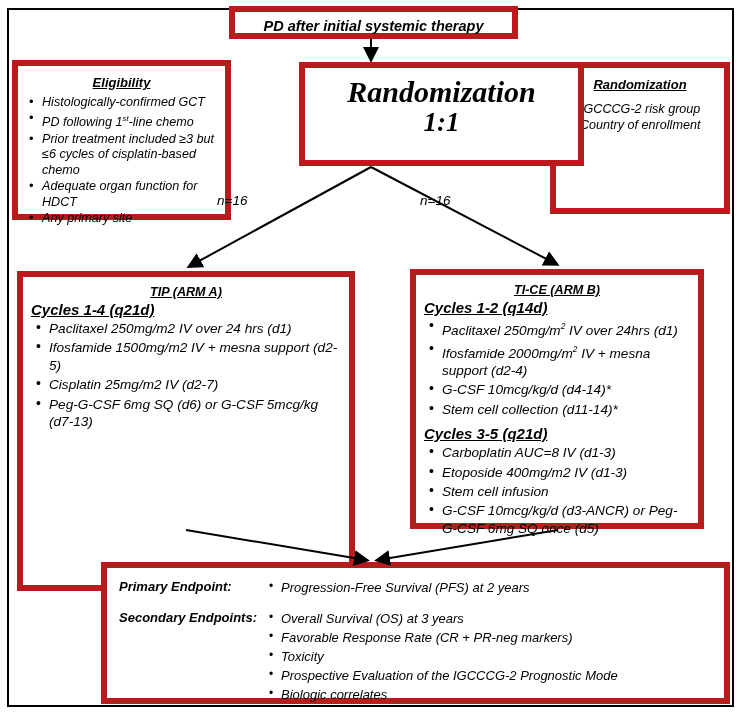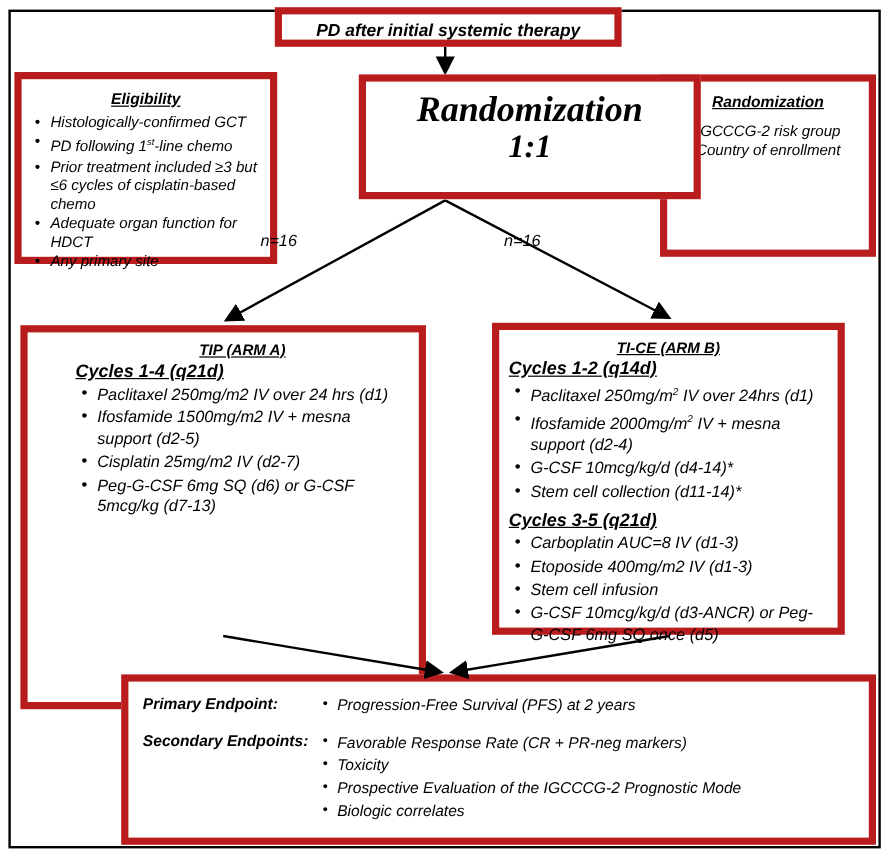--- a/index.html
+++ b/index.html
@@ -128,21 +128,20 @@
     top: 62px;
     width: 180px;
     height: 152px;
   }
   
   #armA-box {
     left: 17px;
     top: 271px;
     width: 338px;
     height: 320px;
-    padding-left: 32px;
   }
   #armB-box {
     left: 390px;
     top: 269px;
     width: 294px;
     height: 260px;
     margin-left: 20px;
   }
   .arm-title {
     text-align: center;
@@ -317,20 +316,21 @@
       <div class="end-row">
         <div class="end-label">Primary Endpoint:</div>
         <div class="end-items">
           <div class="ei">Progression-Free Survival (PFS) at 2 years</div>
         </div>
       </div>
       <div class="spacer-row"></div>
       <div class="end-row">
         <div class="end-label">Secondary Endpoints:</div>
         <div class="end-items">
+          <div class="ei">Overall Survival (OS) at 3 years</div>
           <div class="ei">Favorable Response Rate (CR + PR-neg markers)</div>
           <div class="ei">Toxicity</div>
           <div class="ei">Prospective Evaluation of the IGCCCG-2 Prognostic Mode</div>
           <div class="ei">Biologic correlates</div>
         </div>
       </div>
     </div>
   </div>
 
 </div>

